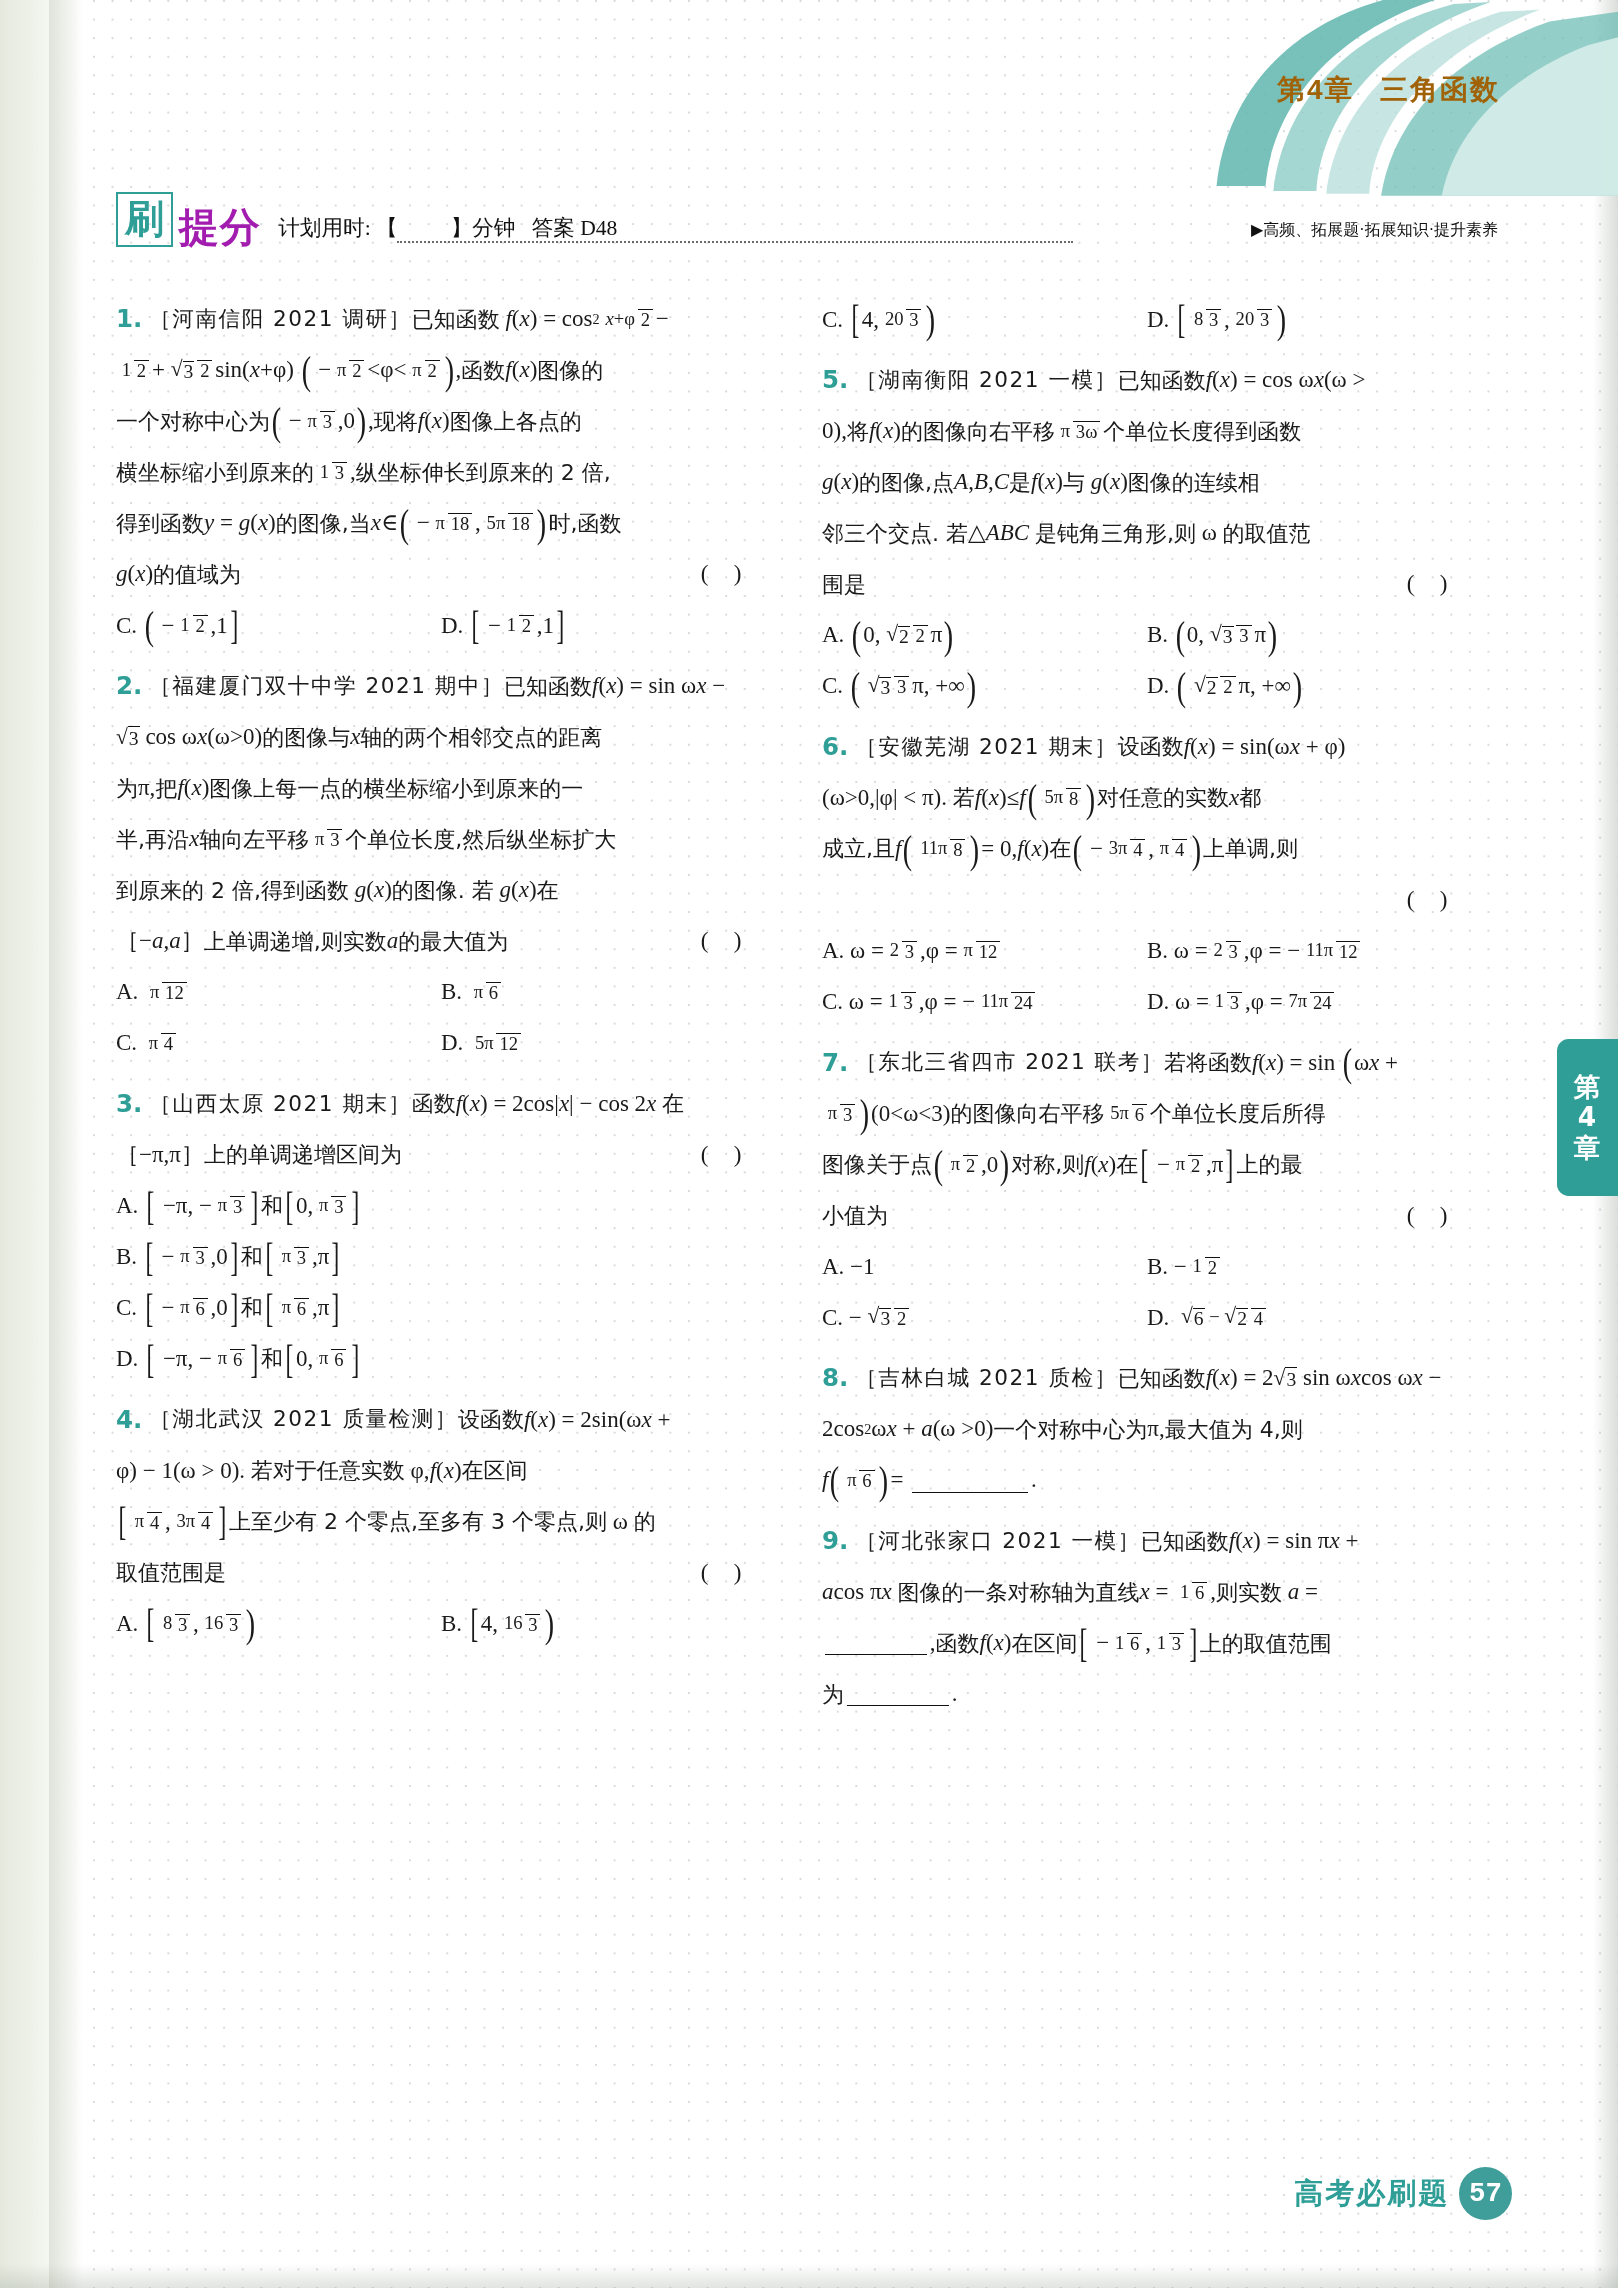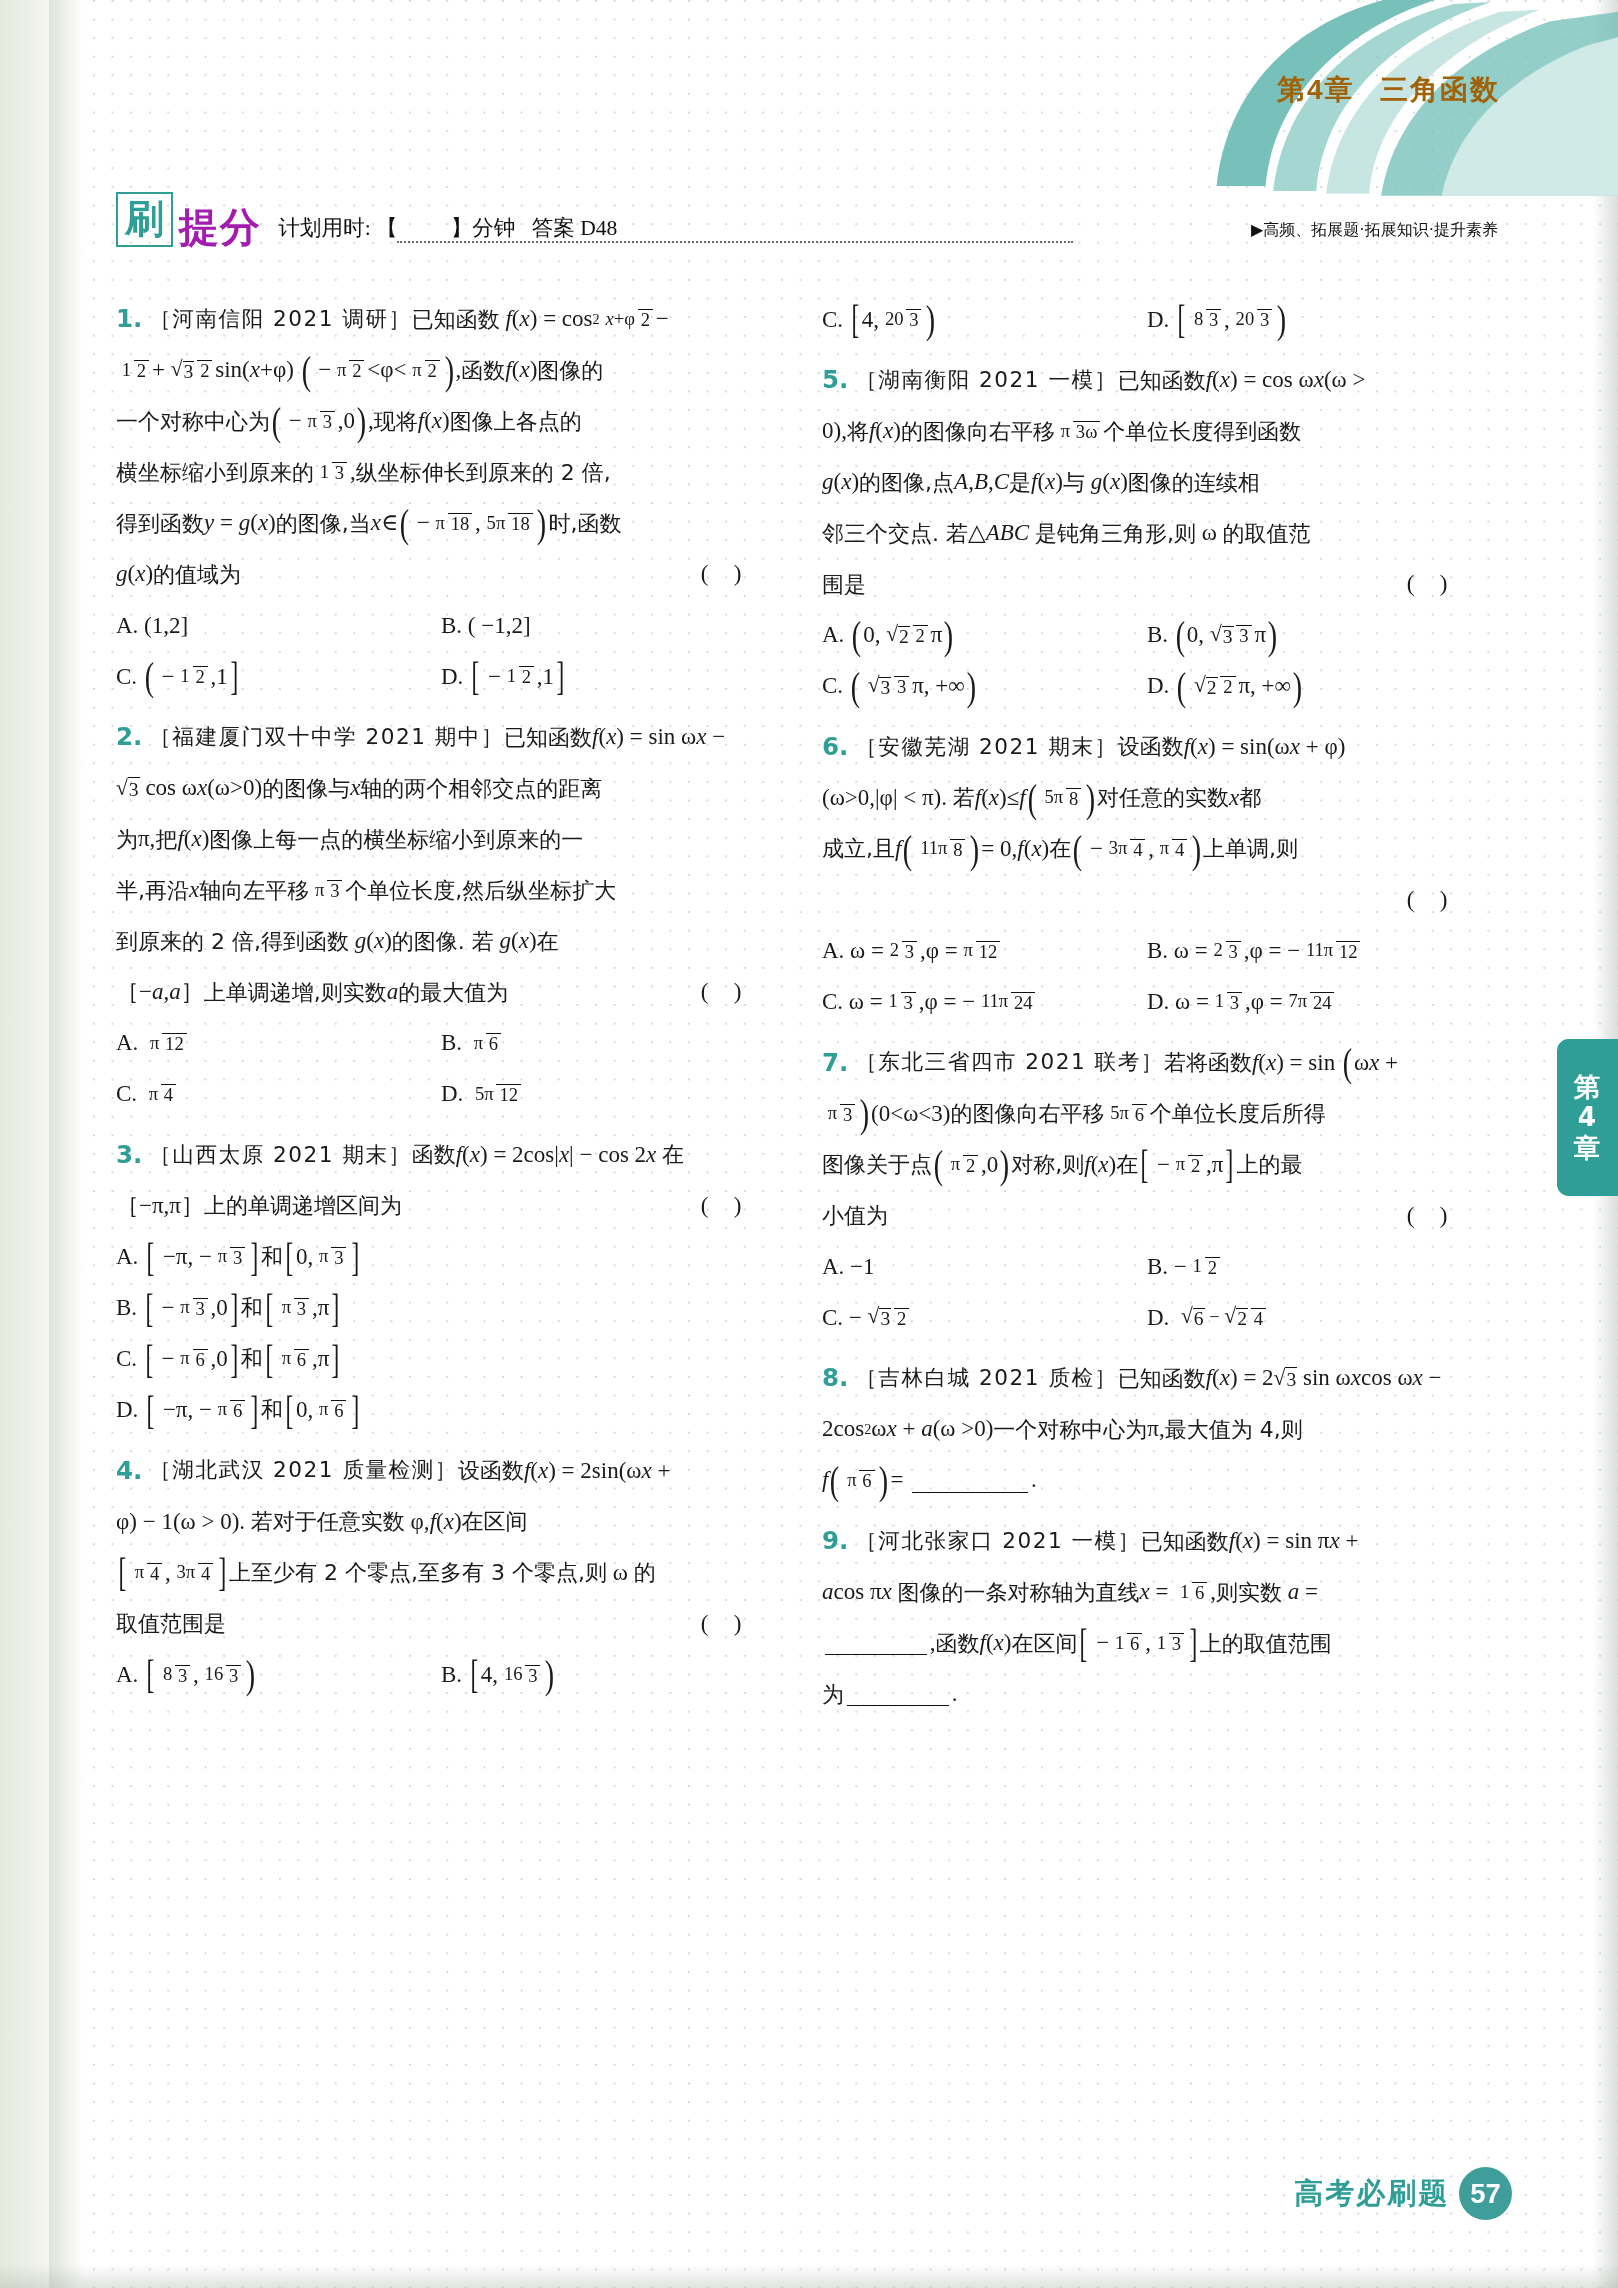--- a/index.html
+++ b/index.html
@@ -88,21 +88,21 @@
     position:absolute;right:106px;bottom:69px;display:flex;align-items:center;
   }
   #footer-text{
     font-size:29px;font-weight:bold;color:#2e9e96;letter-spacing:2px;
     font-family:"DejaVu Sans","Liberation Sans",sans-serif;
   }
   #page-num{
     margin-left:9.8px;width:53px;height:53px;border-radius:50%;
     background:#3f9e99;color:#fff;display:flex;align-items:center;justify-content:center;
     font-size:27.4px;font-weight:bold;
-    font-family:Liberation Sans, sans-serif;
+    font-family:Liberation Mono, monospace;
   }
 
   
   #cols{
     position:absolute;left:116px;top:294px;width:1362px;
     display:flex;gap:55px;
   }
   .col{width:651px;}
 
   .q{margin-bottom:9.8px;}
@@ -223,24 +223,20 @@
           </span>,<span class="cn">纵坐标伸长到原来的 2 倍,</span></div>
       <div class="qline indent"><span class="cn">得到函数</span><span class="it">y</span>&nbsp;=&nbsp;<span class="it">g</span>(<span class="it">x</span>)<span class="cn">的图像,当</span><span class="it">x</span>∈<span class="big">(</span>&nbsp;−<span class="frac">
             <span class="n">π</span>
             <span class="d">18</span>
           </span>,<span class="frac">
             <span class="n">5π</span>
             <span class="d">18</span>
           </span><span class="big">)</span><span class="cn">时,函数</span></div>
       <div class="qline indent"><span class="it">g</span>(<span class="it">x</span>)<span class="cn">的值域为</span><span class="paren">()</span></div>
       <div class="opts">
-        <div class="opt">A. (1,2]</div>
-        <div class="opt">B. ( −1,2]</div>
-      </div>
-      <div class="opts">
         <div class="opt">C.&nbsp;<span class="big">(</span>&nbsp;−<span class="frac">
               <span class="n">1</span>
               <span class="d">2</span>
             </span>,1<span class="bigb">]</span></div>
         <div class="opt">D.&nbsp;<span class="bigb">[</span>&nbsp;−<span class="frac">
               <span class="n">1</span>
               <span class="d">2</span>
             </span>,1<span class="bigb">]</span></div>
       </div>
     </div>

